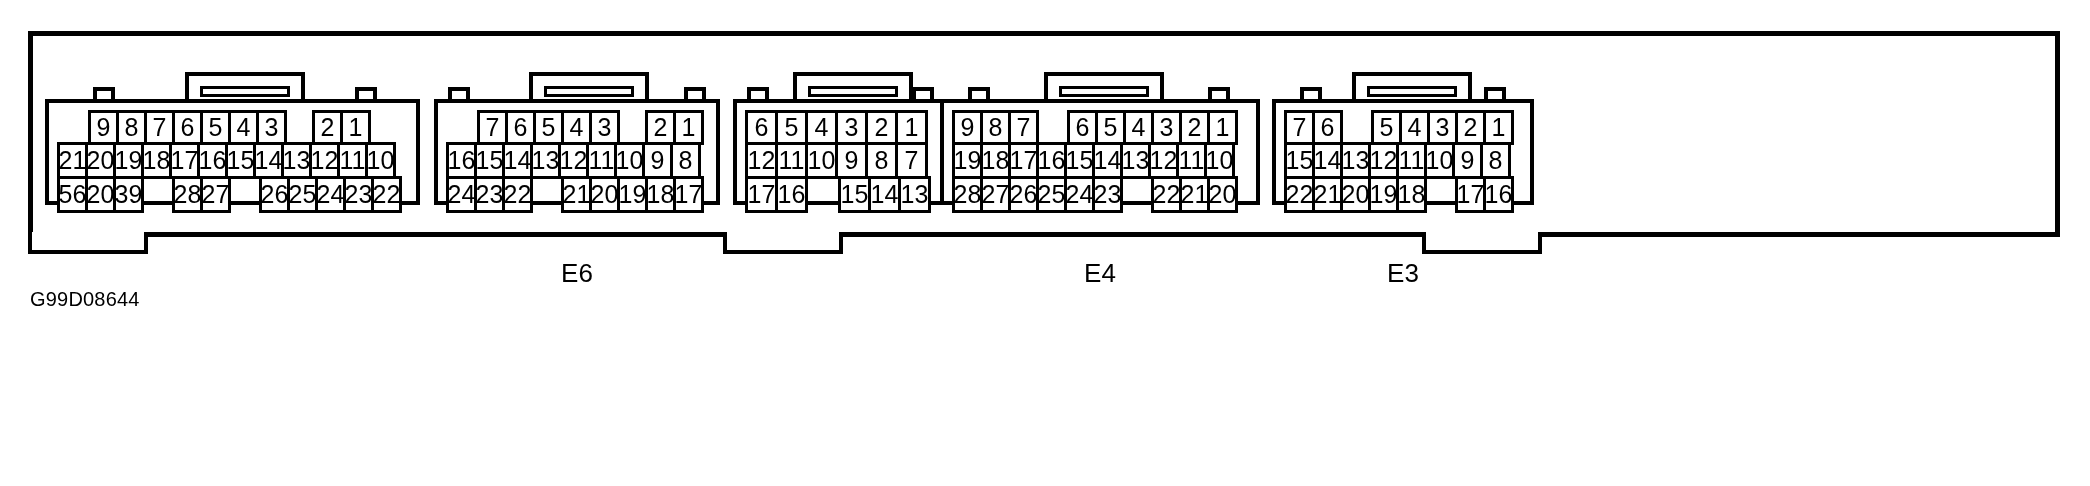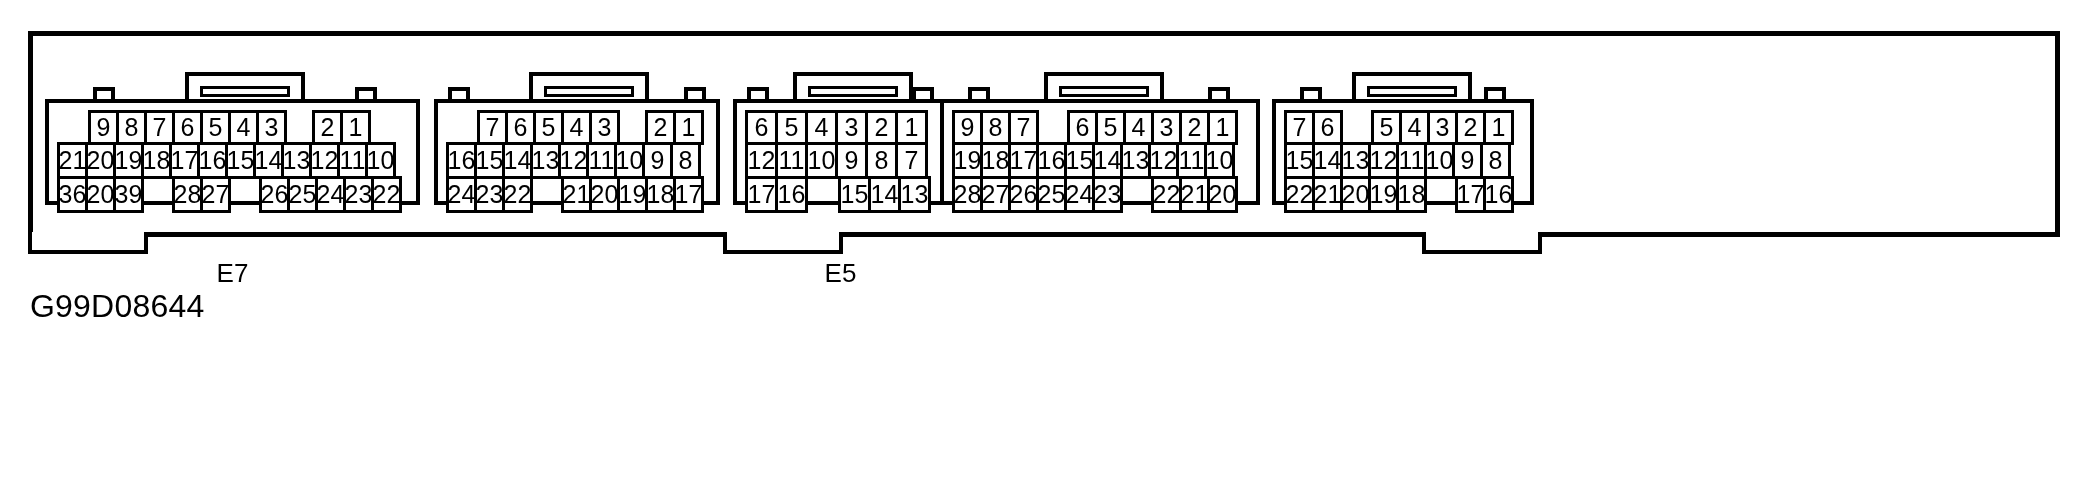--- a/index.html
+++ b/index.html
@@ -127,21 +127,21 @@
     font-size: 26px;
     text-align: center;
     white-space: nowrap;
     font-family: "Liberation Sans", sans-serif;
   }
 
   .figure-id {
     position: absolute;
     left: 30px;
     top: 288px;
-    font-size: 32px;
+    font-size: 20px;
     letter-spacing: 0.2px;
     font-family: "Liberation Sans", sans-serif;
   }
 </style>
 </head>
 <body>
 
 <div id="stage">
 
   <div class="shell"></div>
@@ -179,37 +179,36 @@
           <div class="pin" style="width:31px;">17</div>
           <div class="pin" style="width:31px;">16</div>
           <div class="pin" style="width:31px;">15</div>
           <div class="pin" style="width:31px;">14</div>
           <div class="pin" style="width:31px;">13</div>
           <div class="pin" style="width:31px;">12</div>
           <div class="pin" style="width:31px;">11</div>
           <div class="pin" style="width:31px;">10</div>
         </div>
         <div class="pin-row row-bot">
-          <div class="pin" style="width:31px;">36</div>
+          <div class="pin" style="width:31px;">56</div>
           <div class="pin" style="width:31px;">20</div>
           <div class="pin" style="width:31px;">39</div>
           <div class="pin blank" style="width:31px;"></div>
           <div class="pin" style="width:31px;">28</div>
           <div class="pin" style="width:31px;">27</div>
           <div class="pin blank" style="width:31px;"></div>
           <div class="pin" style="width:31px;">26</div>
           <div class="pin" style="width:31px;">25</div>
           <div class="pin" style="width:31px;">24</div>
           <div class="pin" style="width:31px;">23</div>
           <div class="pin" style="width:31px;">22</div>
         </div>
       </div>
     </div>
   </div>
-  <div class="conn-label" style="left:45px; width:375px;">E7</div>
 
   <div class="connector" style="left:434px; width:286px;">
     <div class="nub" style="left:14px;  top:87px;"></div>
     <div class="nub" style="left:250px; top:87px;"></div>
     <div class="latch" style="left:95px; top:72px; width:120px;">
       <div class="latch-bar"></div>
     </div>
     <div class="conn-body" style="width:286px; height:106px;">
       <div class="pin-rows">
         <div class="pin-row row-top">
@@ -241,20 +240,21 @@
           <div class="pin blank" style="width:31px;"></div>
           <div class="pin" style="width:31px;">21</div>
           <div class="pin" style="width:31px;">20</div>
           <div class="pin" style="width:31px;">19</div>
           <div class="pin" style="width:31px;">18</div>
           <div class="pin" style="width:31px;">17</div>
         </div>
       </div>
     </div>
   </div>
+  <div class="conn-label" style="left:434px; width:286px;">E6</div>
 
   <div class="connector" style="left:733px; width:215px;">
     <div class="nub" style="left:14px;  top:87px;"></div>
     <div class="nub" style="left:179px; top:87px;"></div>
     <div class="latch" style="left:60px; top:72px; width:120px;">
       <div class="latch-bar"></div>
     </div>
     <div class="conn-body" style="width:215px; height:106px;">
       <div class="pin-rows">
         <div class="pin-row row-top">
@@ -277,21 +277,20 @@
           <div class="pin" style="width:33px;">17</div>
           <div class="pin" style="width:33px;">16</div>
           <div class="pin blank" style="width:33px;"></div>
           <div class="pin" style="width:33px;">15</div>
           <div class="pin" style="width:33px;">14</div>
           <div class="pin" style="width:33px;">13</div>
         </div>
       </div>
     </div>
   </div>
-  <div class="conn-label" style="left:733px; width:215px;">E5</div>
 
   <div class="connector" style="left:940px; width:320px;">
     <div class="nub" style="left:28px;  top:87px;"></div>
     <div class="nub" style="left:268px; top:87px;"></div>
     <div class="latch" style="left:104px; top:72px; width:120px;">
       <div class="latch-bar"></div>
     </div>
     <div class="conn-body" style="width:320px; height:106px;">
       <div class="pin-rows">
         <div class="pin-row row-top">
@@ -326,20 +325,21 @@
           <div class="pin" style="width:31px;">24</div>
           <div class="pin" style="width:31px;">23</div>
           <div class="pin blank" style="width:31px;"></div>
           <div class="pin" style="width:31px;">22</div>
           <div class="pin" style="width:31px;">21</div>
           <div class="pin" style="width:31px;">20</div>
         </div>
       </div>
     </div>
   </div>
+  <div class="conn-label" style="left:940px; width:320px;">E4</div>
 
   <div class="connector" style="left:1272px; width:262px;">
     <div class="nub" style="left:28px;  top:87px;"></div>
     <div class="nub" style="left:212px; top:87px;"></div>
     <div class="latch" style="left:80px; top:72px; width:120px;">
       <div class="latch-bar"></div>
     </div>
     <div class="conn-body" style="width:262px; height:106px;">
       <div class="pin-rows">
         <div class="pin-row row-top">
@@ -368,16 +368,17 @@
           <div class="pin" style="width:31px;">20</div>
           <div class="pin" style="width:31px;">19</div>
           <div class="pin" style="width:31px;">18</div>
           <div class="pin blank" style="width:31px;"></div>
           <div class="pin" style="width:31px;">17</div>
           <div class="pin" style="width:31px;">16</div>
         </div>
       </div>
     </div>
   </div>
+  <div class="conn-label" style="left:1272px; width:262px;">E3</div>
 
   <div class="figure-id">G99D08644</div>
 
 </div>
 
 </body></html>

